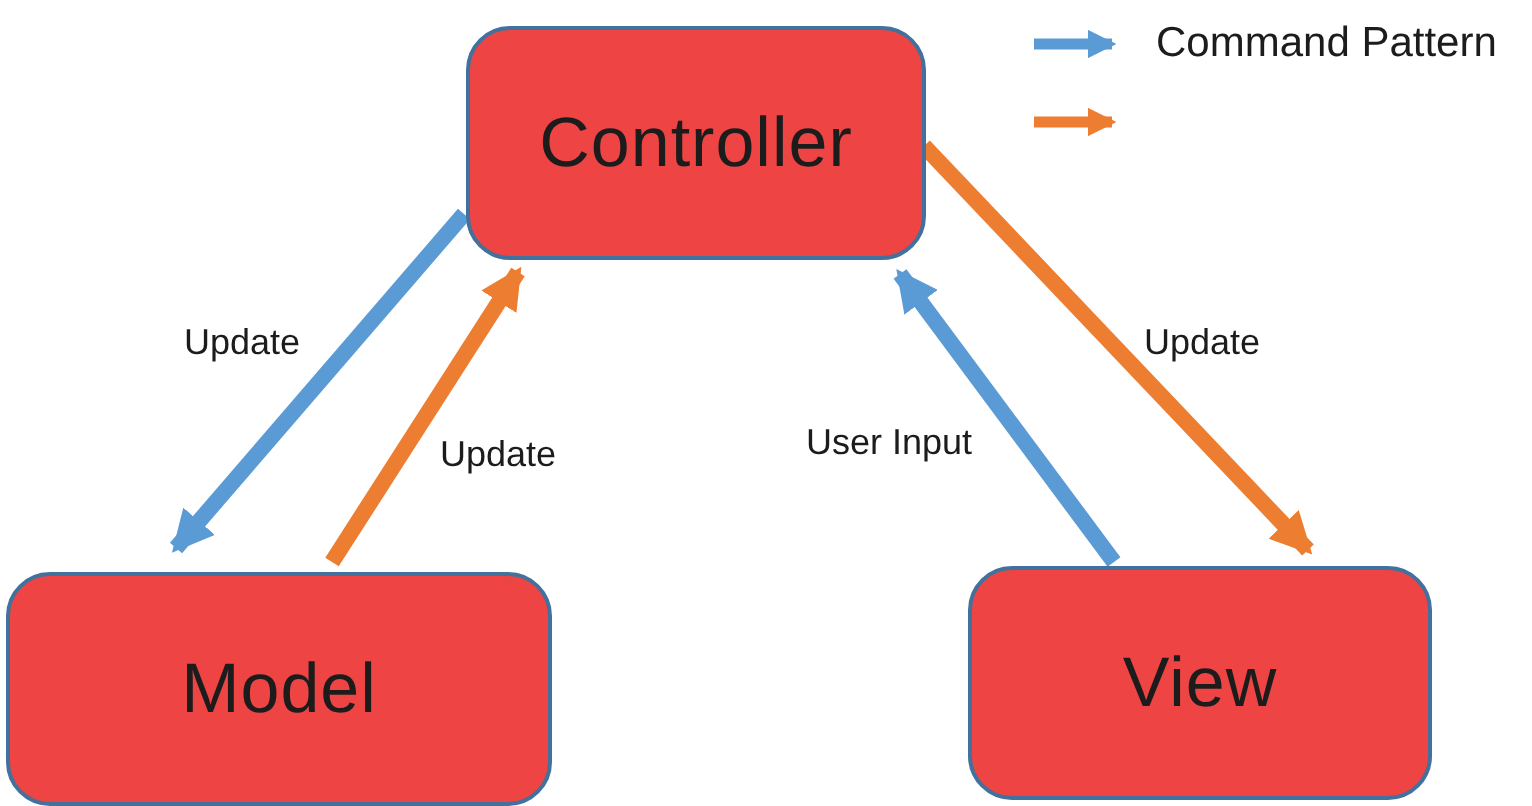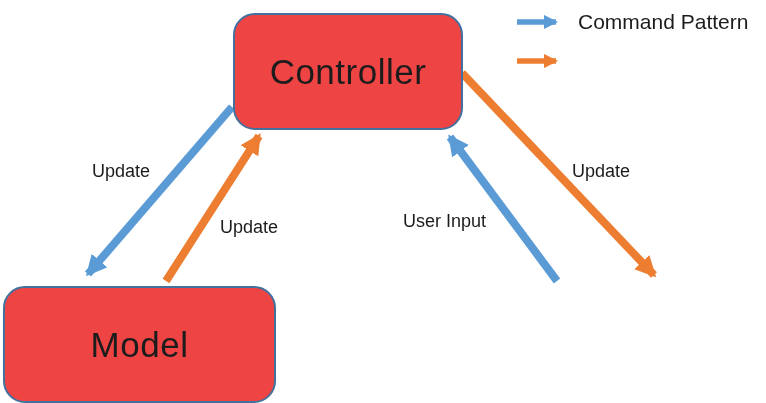--- a/index.html
+++ b/index.html
@@ -92,20 +92,23 @@
   </svg>
 
   <div class="node" id="node-controller">
     <span class="node-label">Controller</span>
   </div>
 
   <div class="node" id="node-model">
     <span class="node-label">Model</span>
   </div>
 
+  <div class="node" id="node-view">
+    <span class="node-label">View</span>
+  </div>
 
   <div class="edge-label" id="label-update-model">Update</div>
   <div class="edge-label" id="label-notify">Update</div>
   <div class="edge-label" id="label-user-input">User Input</div>
   <div class="edge-label" id="label-update-view">Update</div>
 
   <div class="legend-row" id="legend-command">
     <svg width="50" height="16" viewBox="0 0 50 16" xmlns="http://www.w3.org/2000/svg">
       <line x1="1" y1="8" x2="40" y2="8" stroke-width="5.5" marker-end="url(#ah-blue)" stroke="#5B9BD5"></line>
     </svg>

